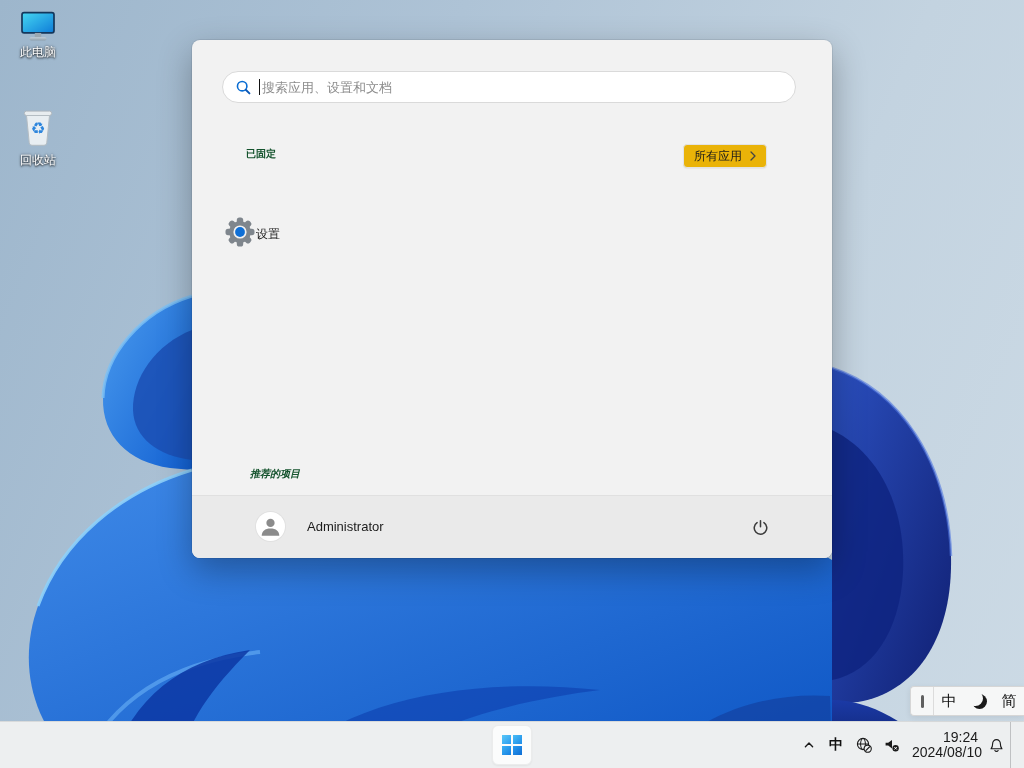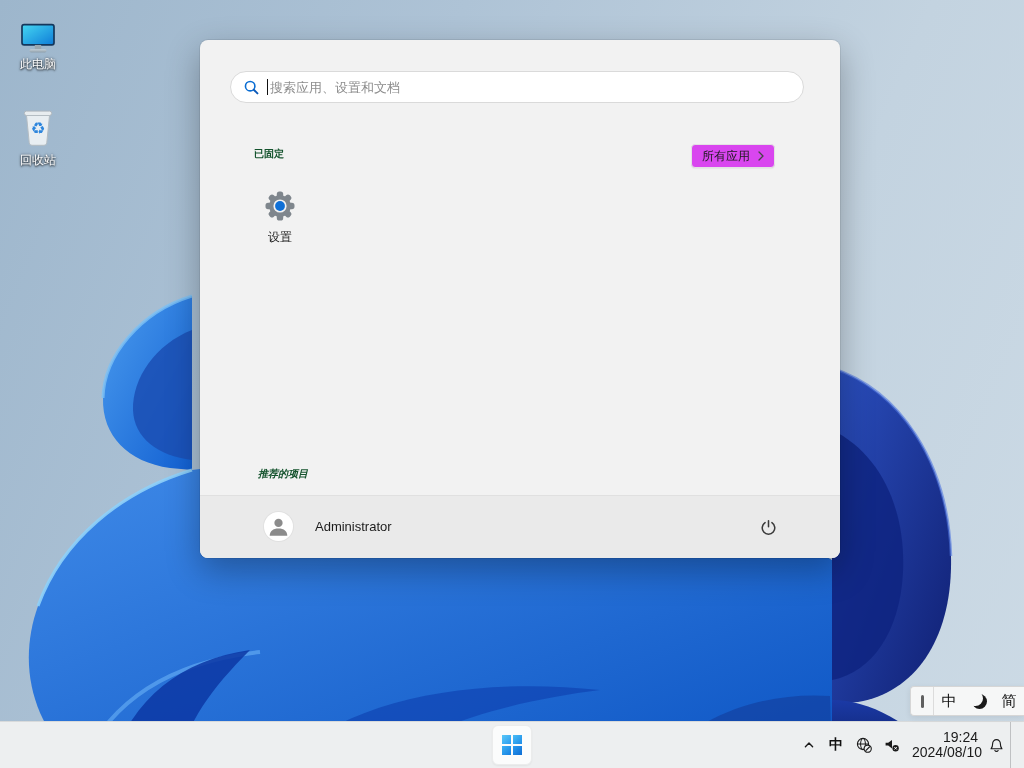--- a/index.html
+++ b/index.html
@@ -13,44 +13,44 @@
     background:linear-gradient(112deg,#9db6cc 0%,#aec3d6 35%,#c3d3e0 70%,#ccdae5 100%);}
   .wallpaper svg{position:absolute;inset:0;display:block;}
 
   
   .desktop-icon{position:absolute;width:76px;text-align:center;cursor:default;}
   .desktop-icon .glyph{display:block;margin:0 auto;}
   .di-label{margin-top:2px;font-size:12px;color:#fff;
     text-shadow:0 1px 2px rgba(0,0,0,.85),0 0 3px rgba(0,0,0,.6);}
 
   
-  .start-menu{position:absolute;left:200px;top:40px;width:640px;height:518px;
+  .start-menu{position:absolute;left:192px;top:40px;width:640px;height:518px;
     background:#f2f2f2;border-radius:8px;
     box-shadow:0 12px 34px rgba(0,0,0,.30),0 0 0 1px rgba(0,0,0,.07);}
   .search-box{position:absolute;left:30px;top:31px;width:574px;height:32px;
     background:#fff;border:1px solid #dadada;border-radius:17px;
     display:flex;align-items:center;padding:0 12px;box-sizing:border-box;}
   .search-box svg{flex:0 0 auto;margin-right:7px;}
   .caret{width:1px;height:16px;background:#111;flex:0 0 auto;}
   .search-box input{flex:1;border:none;outline:none;background:transparent;
     font-size:13px;color:#222;font-family:inherit;padding:0 0 0 2px;}
   .search-box input::placeholder{color:#8d8d8d;opacity:1;}
 
   .section-title{position:absolute;font-size:10px;font-weight:bold;color:#14532d;}
   .title-pinned{left:54px;top:107px;}
   .title-recommended{left:58px;top:427px;font-style:italic;}
 
   .all-apps{position:absolute;right:65px;top:104px;height:24px;
     display:flex;align-items:center;gap:8px;padding:0 10px;
-    background:#d946ef;border:1px solid #e3e3e3;border-radius:4px;
+    background:#eab308;border:1px solid #e3e3e3;border-radius:4px;
     font-size:12px;color:#1a1a1a;cursor:pointer;
     box-shadow:0 1px 1px rgba(0,0,0,.05);font-family:inherit;}
 
   .tiles{position:absolute;left:32px;top:148px;display:flex;}
-  .tile{width:96px;height:86px;display:flex;flex-direction:column;align-items:center;
+  .tile{width:96px;height:86px;display:flex;flex-direction:row;align-items:center;
     border-radius:6px;cursor:pointer;}
   .tile .app-icon{width:32px;height:32px;margin-top:2px;}
   .tile .app-label{margin-top:7px;font-size:12px;color:#1a1a1a;white-space:nowrap;}
 
   .menu-footer{position:absolute;left:0;right:0;bottom:0;height:62px;
     background:#eaeaea;border-top:1px solid #e0e0e0;border-radius:0 0 8px 8px;}
   .user{position:absolute;left:64px;top:16px;display:flex;align-items:center;gap:22px;
     cursor:pointer;background:none;border:none;padding:0;font-family:inherit;}
   .avatar{width:29px;height:29px;border-radius:50%;background:#fff;
     display:flex;align-items:center;justify-content:center;
@@ -137,21 +137,21 @@
       <path d="M280 768 C340 700 470 676 600 690 C520 700 420 724 380 768 Z" fill="#0d3dae" opacity="0.6"></path>
       <path d="M650 768 C700 710 770 692 830 696 L832 768 Z" fill="#123f9e" opacity="0.65"></path>
 
       <path d="M832 368 C900 390 948 462 951 556 C953 638 916 692 858 702 L832 704 Z" fill="url(#gD1)"></path>
       <path d="M832 368 C900 390 948 462 951 556" fill="none" stroke="#4f74e0" stroke-width="2.5" opacity="0.6"></path>
       <path d="M832 430 C878 452 906 506 903 572 C900 632 872 672 832 680 Z" fill="#0e2380" opacity="0.8"></path>
       <path d="M832 700 C870 700 916 724 946 768 L832 768 Z" fill="url(#gD2)"></path>
     </svg>
   </div>
 
-  <div class="desktop-icon" style="left:0;top:22px;">
+  <div class="desktop-icon" style="left:0;top:10px;">
     <svg class="glyph" width="40" height="32" viewBox="0 0 36 30">
       <defs>
         <linearGradient id="scr" x1="0" y1="0" x2="1" y2="1">
           <stop offset="0" stop-color="#45d7f2"></stop>
             <stop offset="1" stop-color="#0e7bd7"></stop>
         </linearGradient>
         <linearGradient id="stnd" x1="0" y1="0" x2="0" y2="1">
           <stop offset="0" stop-color="#c6d0d7"></stop>
             <stop offset="1" stop-color="#8fa0ac"></stop>
         </linearGradient>

